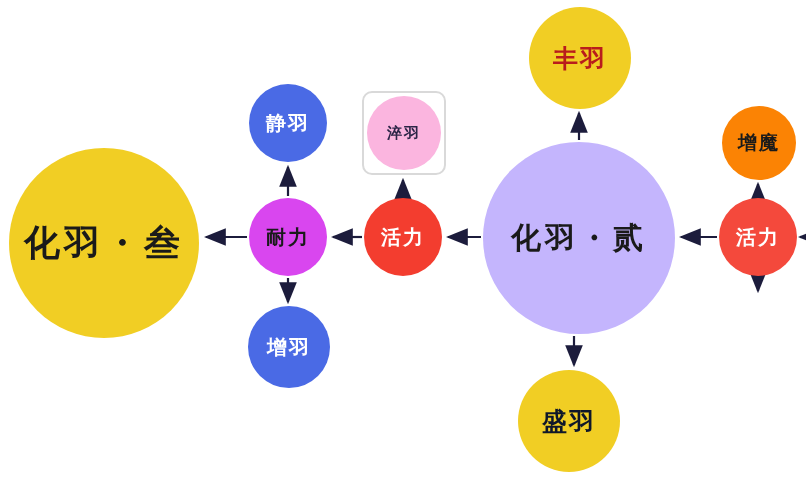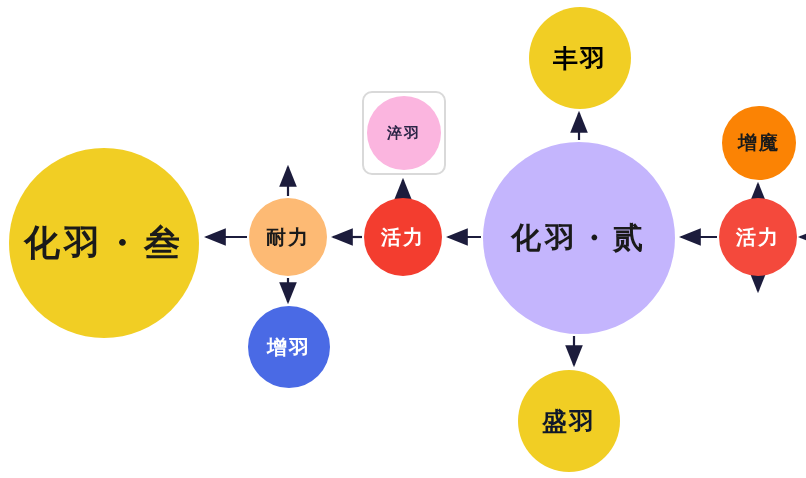--- a/index.html
+++ b/index.html
@@ -59,42 +59,45 @@
     <line x1="758" y1="196" x2="758" y2="184" marker-end="url(#ah)"></line>
     <line x1="758" y1="278" x2="758" y2="291" marker-end="url(#ah)"></line>
   </svg>
 
   <div class="cuiyu-frame"></div>
 
   <div class="node big n-huayu3" style="background-color: rgb(241, 206, 36); color: rgb(26, 26, 26);">
     <span class="label">化羽・叁</span>
   </div>
 
+  <div class="node n-jingyu" style="background-color: rgb(74, 106, 229); color: rgb(255, 255, 255);">
+    <span class="label">静羽</span>
+  </div>
 
-  <div class="node n-naili" style="background-color: #fdba74; color: rgb(26, 26, 26);">
+  <div class="node n-naili" style="background-color: #d946ef; color: rgb(26, 26, 26);">
     <span class="label">耐力</span>
   </div>
 
   <div class="node n-zengyu" style="background-color: rgb(74, 106, 229); color: rgb(255, 255, 255);">
     <span class="label">增羽</span>
   </div>
 
   <div class="node n-cuiyu" style="background-color: rgb(251, 181, 223); color: rgb(44, 37, 71);">
     <span class="label">淬羽</span>
   </div>
 
   <div class="node n-huoli-left" style="background-color: rgb(243, 61, 47); color: rgb(255, 255, 255);">
     <span class="label">活力</span>
   </div>
 
   <div class="node big n-huayu2" style="background-color: #c4b5fd; color: rgb(26, 26, 26);">
     <span class="label">化羽・贰</span>
   </div>
 
-  <div class="node n-fengyu" style="background-color: rgb(241, 206, 36); color: #000000; align-items: center;">
+  <div class="node n-fengyu" style="background-color: rgb(241, 206, 36); color: #b91c1c; align-items: center;">
     <span class="label">丰羽</span>
   </div>
 
   <div class="node n-shengyu" style="background-color: rgb(241, 206, 36); color: #0f172a;">
     <span class="label">盛羽</span>
   </div>
 
   <div class="node n-zengmo" style="background-color: rgb(251, 131, 4); color: rgb(26, 26, 26);">
     <span class="label">增魔</span>
   </div>

